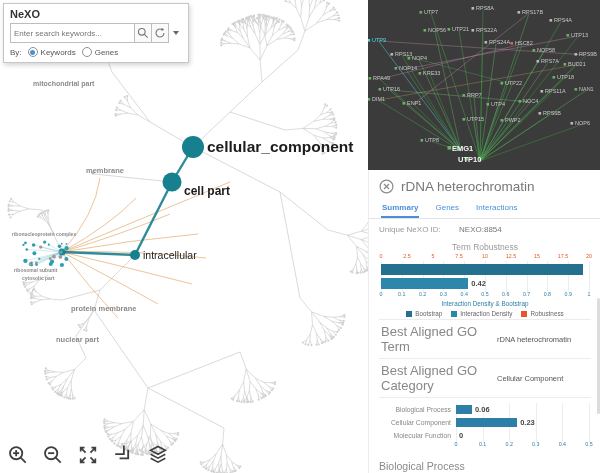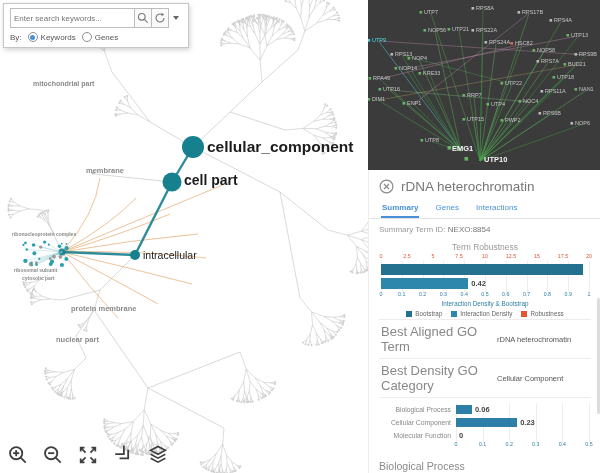--- a/index.html
+++ b/index.html
@@ -44,21 +44,21 @@
   
   .detail-panel{position:absolute;left:368px;top:170px;width:232px;height:303px;background:#fff;
     overflow:hidden;border-left:1px solid #ececec;}
   .dp-header{display:flex;align-items:center;gap:7px;padding:9px 10px 3px;}
   .dp-title{font-size:13.5px;color:#777;}
   .dp-tabs{display:flex;gap:15px;padding:1px 12px 0;border-bottom:1px solid #e3e3e3;}
   .tab{font-size:8px;color:#4a90d9;padding:5px 1px 4px;cursor:pointer;}
   .tab.active{border-bottom:2px solid #4a90d9;font-weight:bold;}
   .dp-body{padding:6px 10px 0;}
   .uid-line{font-size:8px;color:#999;}
-  .uid-val{color:#777;}
+  .uid-val{color:#777;margin-left:16px;}
   .sec-title{font-size:8.5px;color:#999;margin:8px 0 2px;}
   .sec-title.center{text-align:center;}
   .sec-title.big{font-size:10.5px;margin-top:10px;color:#8a8a8a;}
 
   #rob-chart{position:relative;margin:1px 2px 0;}
   .tickrow{position:relative;height:7px;}
   .tick{position:absolute;top:0;font-size:5.3px;transform:translateX(-50%);line-height:1;}
   .tick.t-top{color:#e8542e;}
   .tick.t-bot{color:#2d7fa7;}
   .rob-body{position:relative;padding:1px 0;}
@@ -1567,32 +1567,33 @@
           <line x1="62" y1="252" x2="59.463569085221636" y2="246.19745174334327" stroke="#6fb8bf" stroke-width="0.5" opacity="0.6"></line>
           <circle cx="59.463569085221636" cy="246.19745174334327" r="1.7496330205233845" fill="#2b9fae"></circle>
           <line x1="62" y1="252" x2="36.56087586785687" y2="264.7935912108034" stroke="#6fb8bf" stroke-width="0.5" opacity="0.6"></line>
           <circle cx="36.56087586785687" cy="264.7935912108034" r="1.2541908903639278" fill="#2b9fae"></circle>
           <line x1="62" y1="252" x2="53.90641641870756" y2="256.705760280766" stroke="#6fb8bf" stroke-width="0.5" opacity="0.6"></line>
           <circle cx="53.90641641870756" cy="256.705760280766" r="1.8975265125505454" fill="#9a9a9a"></circle>
         </g>
       </svg>
     <div id="tree-labels">
         <span class="tree-label" style="left: 207px; top: 139px; font-size: 15.5px; font-weight: bold;">cellular_component</span>
-        <span class="tree-label" style="left: 184px; top: 173px; font-size: 14px; font-weight: bold;">cell part</span>
+        <span class="tree-label" style="left: 184px; top: 185px; font-size: 12px; font-weight: bold;">cell part</span>
         <span class="tree-label" style="left: 143px; top: 250px; font-size: 10.5px;">intracellular</span>
         <span class="tree-label minor" style="left: 86px; top: 167px; font-size: 7.5px;">membrane</span>
         <span class="tree-label minor" style="left: 33px; top: 80px; font-size: 7px;">mitochondrial part</span>
         <span class="tree-label minor" style="left: 71px; top: 305px; font-size: 7.5px;">protein membrane</span>
         <span class="tree-label minor" style="left: 56px; top: 336px; font-size: 7.5px;">nuclear part</span>
         <span class="tree-label minor" style="left: 12px; top: 232px; font-size: 5px;">ribonucleoprotein complex</span>
         <span class="tree-label minor" style="left: 14px; top: 268px; font-size: 5px;">ribosomal subunit</span>
         <span class="tree-label minor" style="left: 22px; top: 276px; font-size: 5px;">cytosolic part</span>
       </div>
 
     <div class="search-panel">
+      <div class="sp-title">NeXO</div>
       <div class="sp-row">
         <input type="text" placeholder="Enter search keywords..." style="">
         <button class="sicon">
           <svg width="12" height="12" viewBox="0 0 13 13" fill="none" stroke="#777" stroke-width="1.2">
             <circle cx="5.2" cy="5.2" r="3.6"></circle>
               <line x1="8" y1="8" x2="11.5" y2="11.5"></line>
           </svg>
         </button>
         <button class="sicon">
           <svg width="12" height="12" viewBox="0 0 13 13" fill="none" stroke="#777" stroke-width="1.2">
@@ -1775,21 +1776,21 @@
         <span class="net-label" style="left: 39px; top: 101px;">ENP1</span>
         <span class="net-label" style="left: 15px; top: 87px;">UTP16</span>
         <span class="net-label" style="left: 137px; top: 118px;">PWP2</span>
         <span class="net-label" style="left: 99px; top: 117px;">UTP15</span>
         <span class="net-label" style="left: 155px; top: 99px;">NOC4</span>
         <span class="net-label" style="left: 175px; top: 111px;">RPS6B</span>
         <span class="net-label" style="left: 207px; top: 121px;">NOP6</span>
         <span class="net-label" style="left: 123px; top: 102px;">UTP4</span>
         <span class="net-label" style="left: 57px; top: 138px;">UTP8</span>
         <span class="net-label large" style="left: 84px; top: 145px;">EMG1</span>
-        <span class="net-label large" style="left: 116px; top: 156px;">UTP10</span>
+        <span class="net-label large" style="left: 90px; top: 156px;">UTP10</span>
       </div>
   </div>
 
   <div class="detail-panel">
     <div class="dp-header">
       <svg width="15" height="15" viewBox="0 0 15 15" fill="none" stroke="#8c8c8c" stroke-width="1.2" style="cursor:pointer;">
         <circle cx="7.5" cy="7.5" r="6.4"></circle>
         <line x1="5" y1="5" x2="10" y2="10"></line>
           <line x1="10" y1="5" x2="5" y2="10"></line>
       </svg>
@@ -1797,21 +1798,21 @@
     </div>
 
     <div class="dp-tabs">
       <span class="tab active">Summary</span>
       <span class="tab">Genes</span>
       <span class="tab">Interactions</span>
     </div>
 
     <div class="dp-body">
       <div class="uid-line">
-        <span>Summary Term ID:</span>
+        <span>Unique NeXO ID:</span>
         <span class="uid-val">NEXO:8854</span>
       </div>
 
       <div class="sec-title center">Term Robustness</div>
       <div id="rob-chart">
           <div class="tickrow">
             <span class="tick t-top" style="left: 0%;">0</span>
             <span class="tick t-top" style="left: 12.5%;">2.5</span>
             <span class="tick t-top" style="left: 25%;">5</span>
             <span class="tick t-top" style="left: 37.5%;">7.5</span>
@@ -1870,21 +1871,21 @@
             </span>
           </div>
         </div>
 
       <div class="go-table">
         <div class="go-row">
           <span class="go-l">Best Aligned GO Term</span>
           <span class="go-v">rDNA heterochromatin</span>
         </div>
         <div class="go-row">
-          <span class="go-l">Best Density GO Category</span>
+          <span class="go-l">Best Aligned GO Category</span>
           <span class="go-v">Cellular Component</span>
         </div>
       </div>
 
       <div id="align-chart">
           <div class="ac-grid">
             <span class="gridline" style="left: 0%;"></span>
             <span class="gridline" style="left: 20%;"></span>
             <span class="gridline" style="left: 40%;"></span>
             <span class="gridline" style="left: 60%;"></span>

